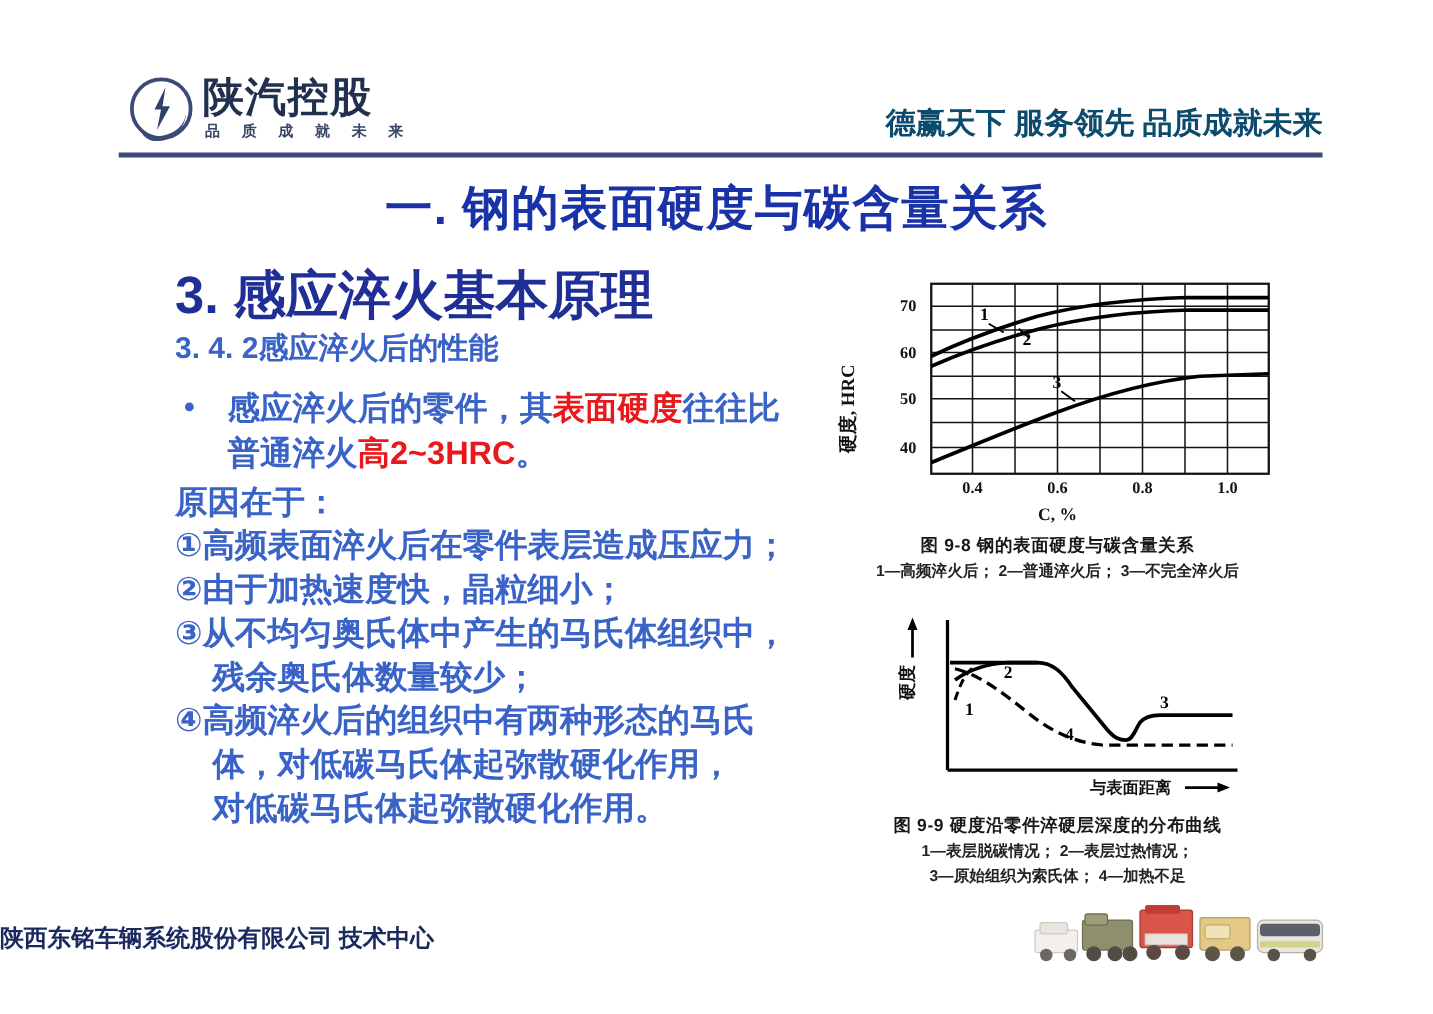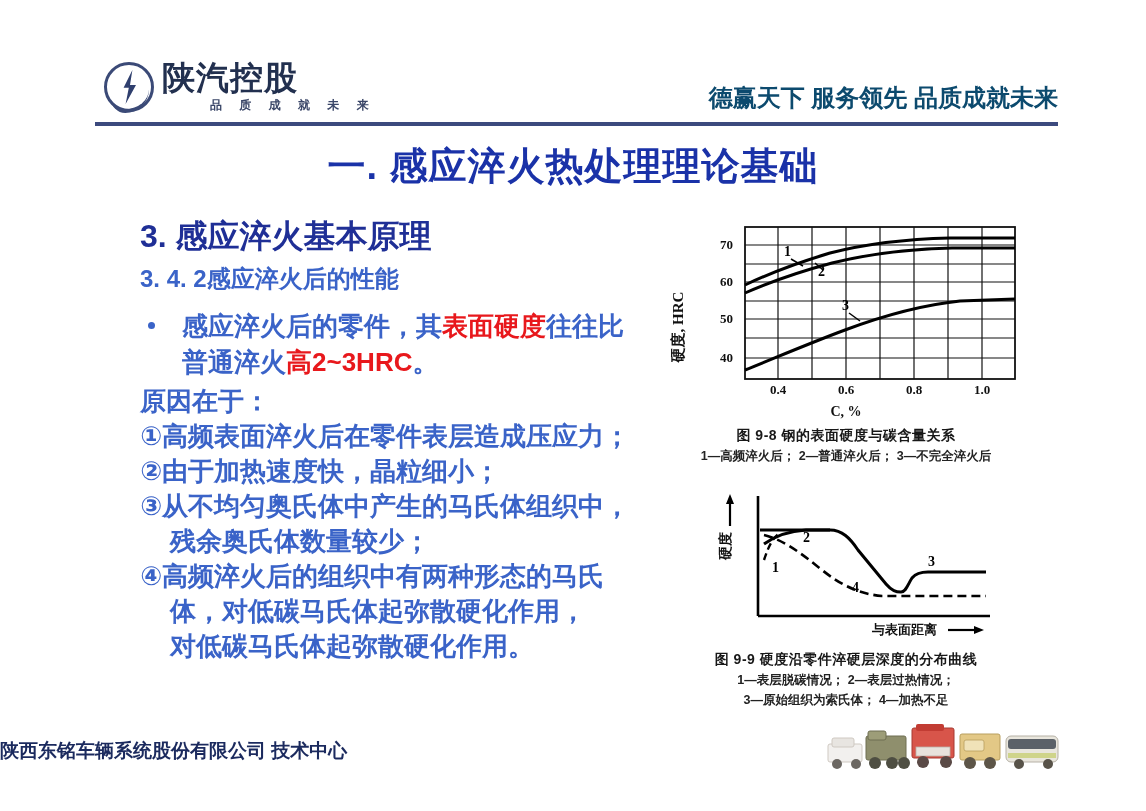--- a/index.html
+++ b/index.html
@@ -69,21 +69,20 @@
   }
   #logo-tagline {
     position: absolute;
     left: 60px;
     top: 37px;
     font-size: 12px;
     font-weight: bold;
     color: #3a4668;
     letter-spacing: 7px;
     white-space: nowrap;
-    margin-left: 46px;
   }
   #header-slogan {
     position: absolute;
     right: 88px;
     top: 82px;
     font-size: 24px;
     font-weight: bold;
     color: #0c4a6e;
     white-space: nowrap;
   }
@@ -110,21 +109,21 @@
   }
 
   
   #left-col {
     position: absolute;
     left: 140px;
     top: 214px;
     width: 540px;
   }
   .heading-1 {
-    font-size: 32px;
+    font-size: 42px;
     font-weight: bold;
     color: #1f2f96;
     line-height: 44px;
     white-space: nowrap;
   }
   .heading-2 {
     font-size: 24px;
     font-weight: bold;
     color: #3a63c8;
     line-height: 42px;
@@ -223,21 +222,21 @@
       <div class="bolt"></div>
       <div class="swoosh"></div>
     </div>
     <div id="logo-name">陕汽控股</div>
     <div id="logo-tagline">品 质 成 就 未 来</div>
   </div>
 
   <div id="header-slogan">德赢天下  服务领先  品质成就未来</div>
   <div id="header-rule"></div>
 
-  <div id="slide-title">一. 感应淬火热处理理论基础</div>
+  <div id="slide-title">一. 钢的表面硬度与碳含量关系</div>
 
   <div id="left-col">
 
     <div class="heading-1">3. 感应淬火基本原理</div>
     <div class="heading-2">3. 4. 2感应淬火后的性能</div>
 
     <div id="bullet-row">
       <span id="bullet-dot"></span>
       <span>感应淬火后的零件，其</span><span class="hl-red">表面硬度</span><span>往往比</span><br>
       <span>普通淬火</span><span class="hl-red">高2~3HRC</span><span>。</span>

